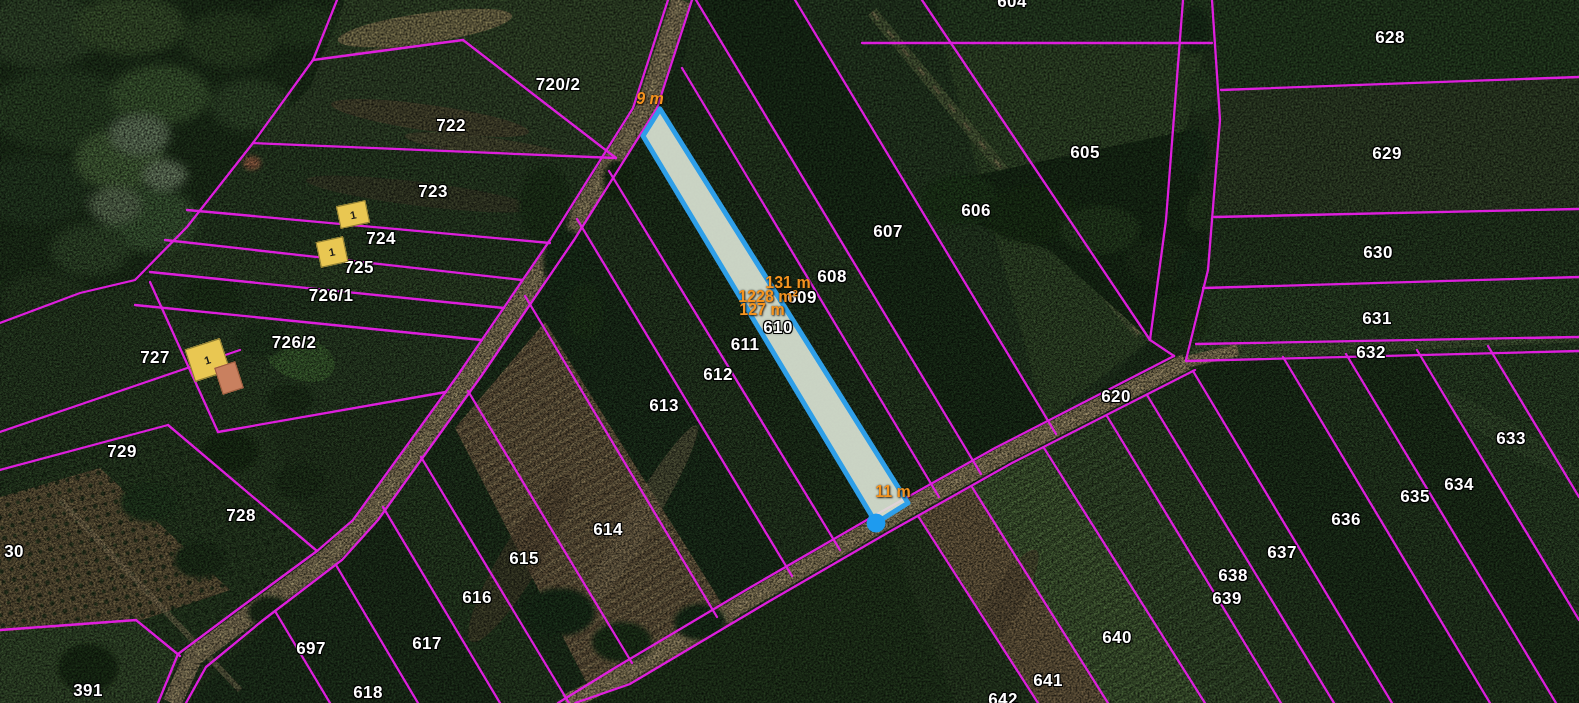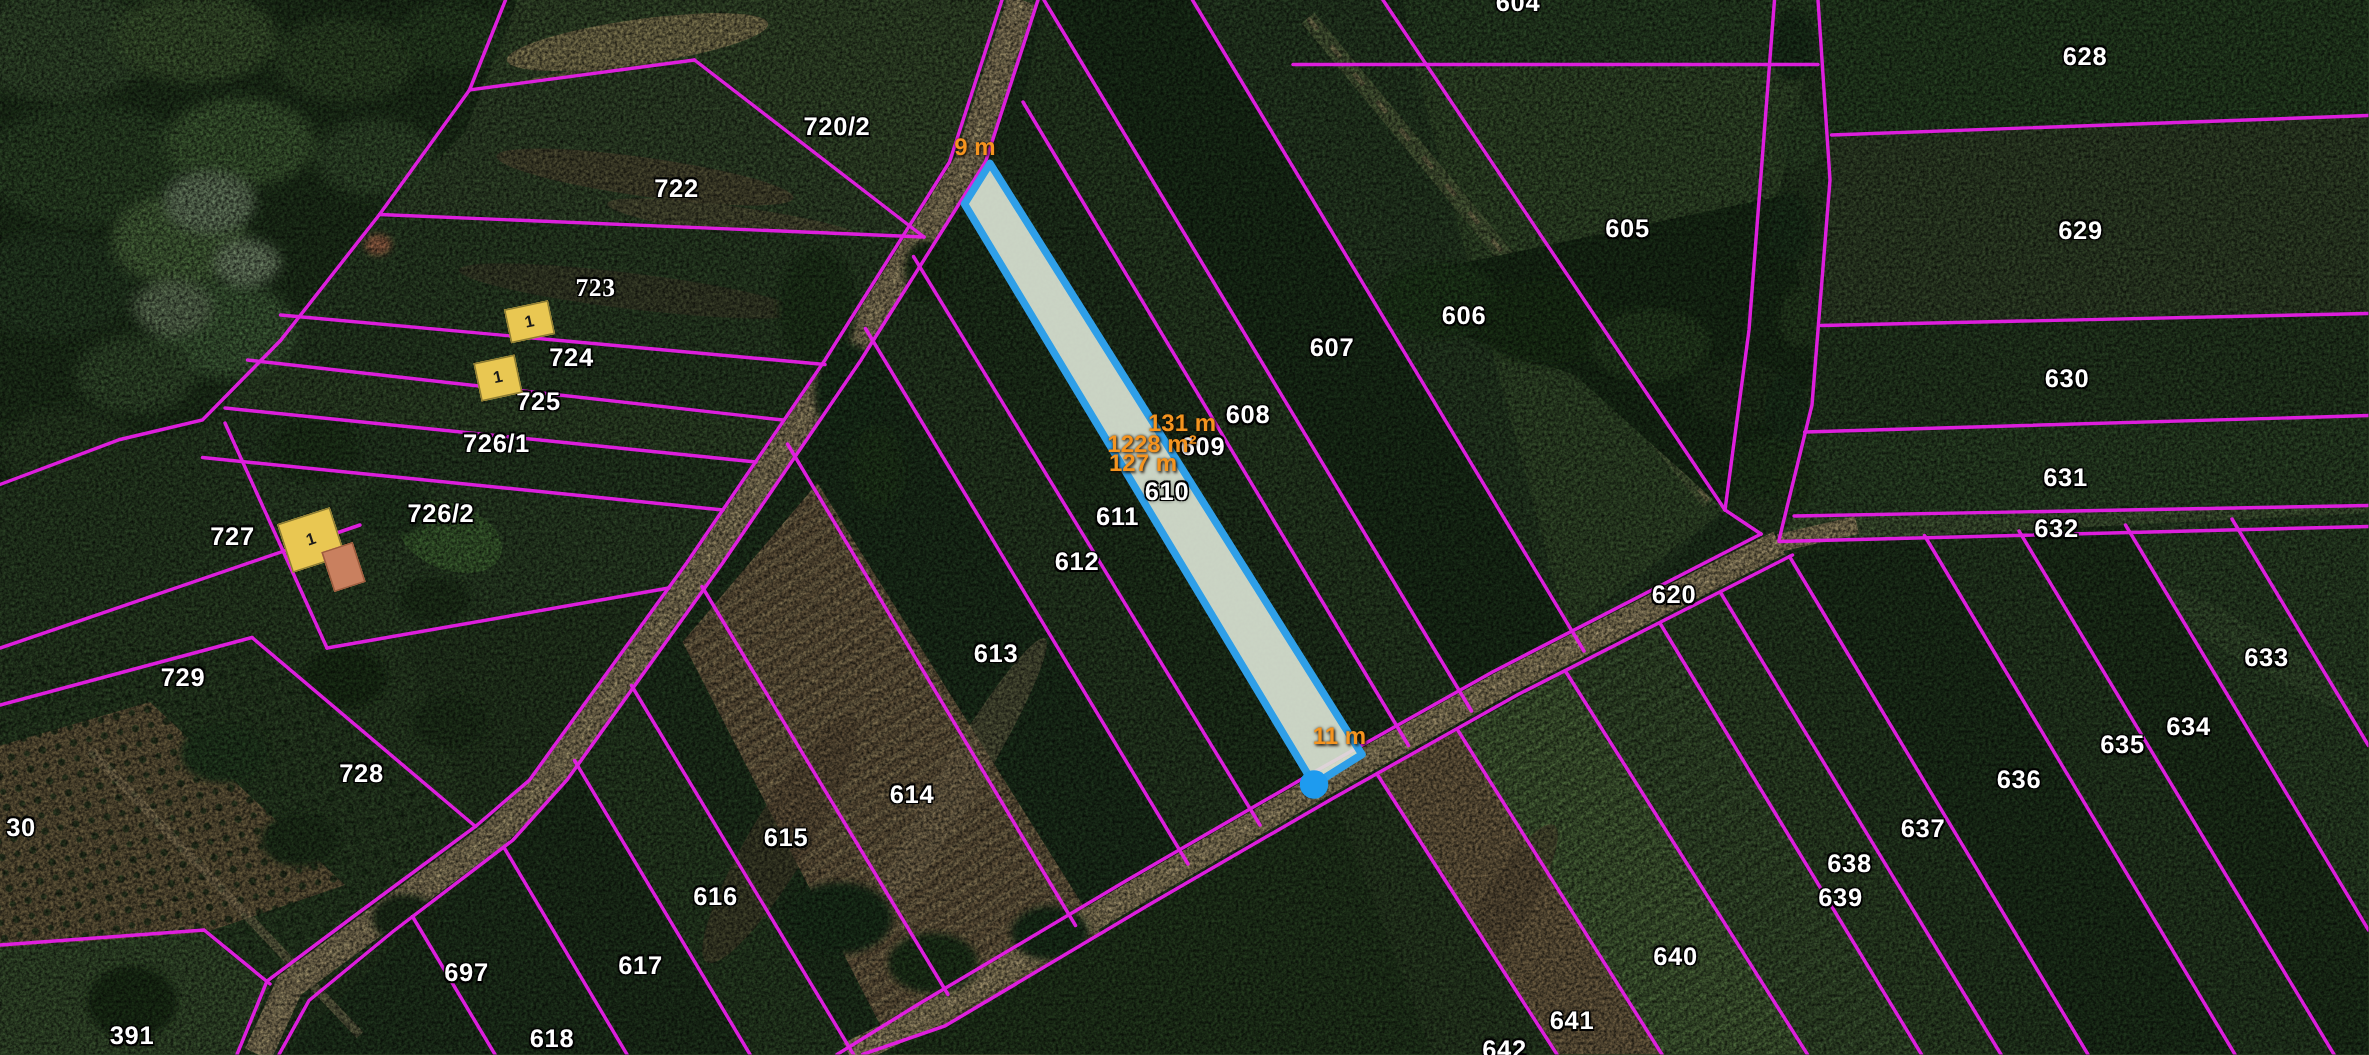--- a/index.html
+++ b/index.html
@@ -248,37 +248,37 @@
     <path d="M1488,346 L1579,497"></path>
   </g>
 
   <polygon id="selected-parcel" points="660,109 908,503 876,523 643,136" fill="var(--c-selection_fill,rgba(222,231,215,0.9))" stroke="var(--c-selection_stroke,#2f9fe8)" stroke-width="5" stroke-linejoin="round"></polygon>
   <circle id="vertex-dot" r="9.5" fill="var(--c-vertex_dot,#1e9bef)" cx="876" cy="523"></circle>
 </svg>
 
 <div id="labels-layer">
       <div class="plabel" style="left: 558px; top: 69px; margin-top: 16px;">720/2</div>
       <div class="plabel" style="left: 451px; top: 126px;">722</div>
-      <div class="plabel" style="left: 397px; top: 192px; font-family: Liberation Serif, serif;">723</div>
+      <div class="plabel" style="left: 433px; top: 192px;">723</div>
       <div class="plabel" style="left: 381px; top: 239px;">724</div>
       <div class="plabel" style="left: 359px; top: 268px;">725</div>
       <div class="plabel" style="left: 331px; top: 296px;">726/1</div>
       <div class="plabel" style="left: 294px; top: 343px;">726/2</div>
       <div class="plabel" style="left: 155px; top: 358px;">727</div>
       <div class="plabel" style="left: 82px; top: 452px; margin-left: 40px;">729</div>
       <div class="plabel" style="left: 241px; top: 516px;">728</div>
       <div class="plabel" style="left: 14px; top: 552px;">30</div>
       <div class="plabel" style="left: 88px; top: 691px;">391</div>
       <div class="plabel" style="left: 263px; top: 649px; margin-left: 48px;">697</div>
       <div class="plabel" style="left: 368px; top: 693px; text-align: center;">618</div>
       <div class="plabel" style="left: 427px; top: 644px;">617</div>
       <div class="plabel" style="left: 477px; top: 598px;">616</div>
       <div class="plabel" style="left: 524px; top: 559px;">615</div>
       <div class="plabel" style="left: 608px; top: 502px; margin-top: 28px;">614</div>
-      <div class="plabel" style="left: 664px; top: 436px;">613</div>
+      <div class="plabel" style="left: 664px; top: 406px;">613</div>
       <div class="plabel" style="left: 718px; top: 375px;">612</div>
       <div class="plabel" style="left: 745px; top: 345px;">611</div>
       <div class="plabel" style="left: 778px; top: 328px;">610</div>
       <div class="plabel" style="left: 802px; top: 298px;">609</div>
       <div class="plabel" style="left: 832px; top: 277px;">608</div>
       <div class="plabel" style="left: 888px; top: 232px;">607</div>
       <div class="plabel" style="left: 976px; top: 211px;">606</div>
       <div class="plabel" style="left: 1085px; top: 153px;">605</div>
       <div class="plabel" style="left: 1012px; top: 2px;">604</div>
       <div class="plabel" style="left: 1116px; top: 397px;">620</div>
@@ -290,21 +290,21 @@
       <div class="plabel" style="left: 1511px; top: 439px;">633</div>
       <div class="plabel" style="left: 1459px; top: 485px;">634</div>
       <div class="plabel" style="left: 1415px; top: 497px;">635</div>
       <div class="plabel" style="left: 1346px; top: 520px;">636</div>
       <div class="plabel" style="left: 1282px; top: 553px;">637</div>
       <div class="plabel" style="left: 1233px; top: 576px;">638</div>
       <div class="plabel" style="left: 1188px; top: 599px; margin-left: 39px;">639</div>
       <div class="plabel" style="left: 1117px; top: 638px;">640</div>
       <div class="plabel" style="left: 1048px; top: 681px;">641</div>
       <div class="plabel" style="left: 1003px; top: 700px;">642</div>
-      <div class="mlabel" style="left: 650px; top: 99px;">9 m</div>
+      <div class="mlabel" style="left: 650px; top: 99px; font-style: italic;">9 m</div>
       <div class="mlabel" style="left: 788px; top: 283px;">131 m</div>
       <div class="mlabel" style="left: 768px; top: 297px;">1228 m²</div>
       <div class="mlabel" style="left: 762px; top: 310px; text-align: right;">127 m</div>
       <div class="mlabel" style="left: 893px; top: 492px;">11 m</div>
       <div class="bmark" style="left: 338px; top: 202.5px; width: 30px; height: 23px; transform: rotate(-12deg);">1</div>
       <div class="bmark" style="left: 318px; top: 239px; width: 28px; height: 26px; transform: rotate(-12deg);">1</div>
       <div class="bmark" style="left: 188.5px; top: 343px; width: 37px; height: 34px; transform: rotate(-18deg);">1</div>
       <div class="bmark roof" style="left: 218px; top: 364px; width: 22px; height: 28px; transform: rotate(-18deg);"></div>
     </div>
 </div>

